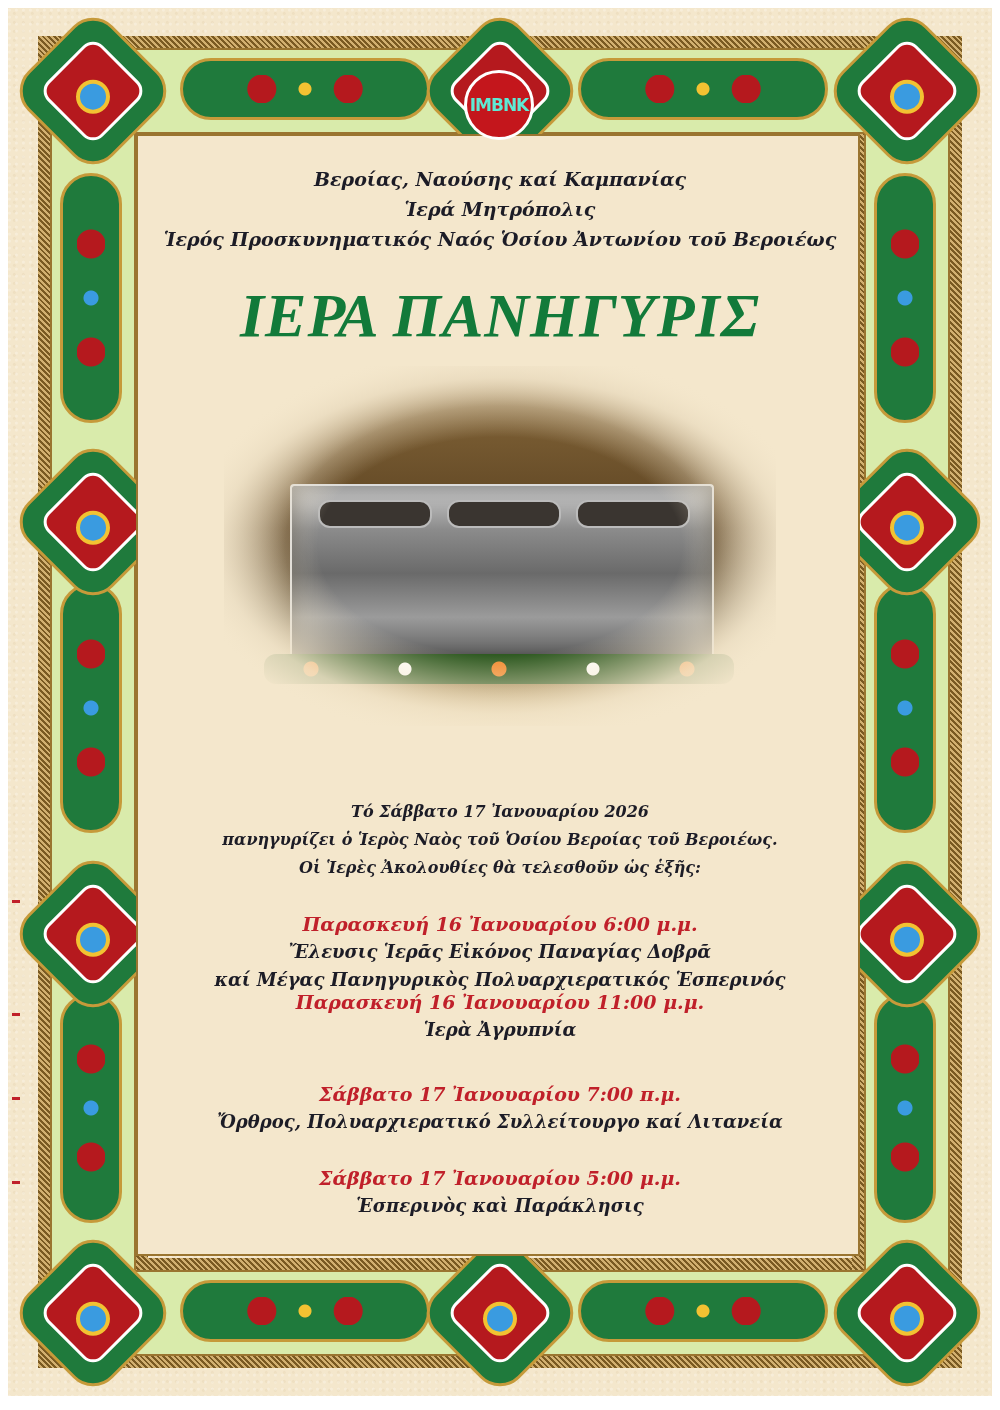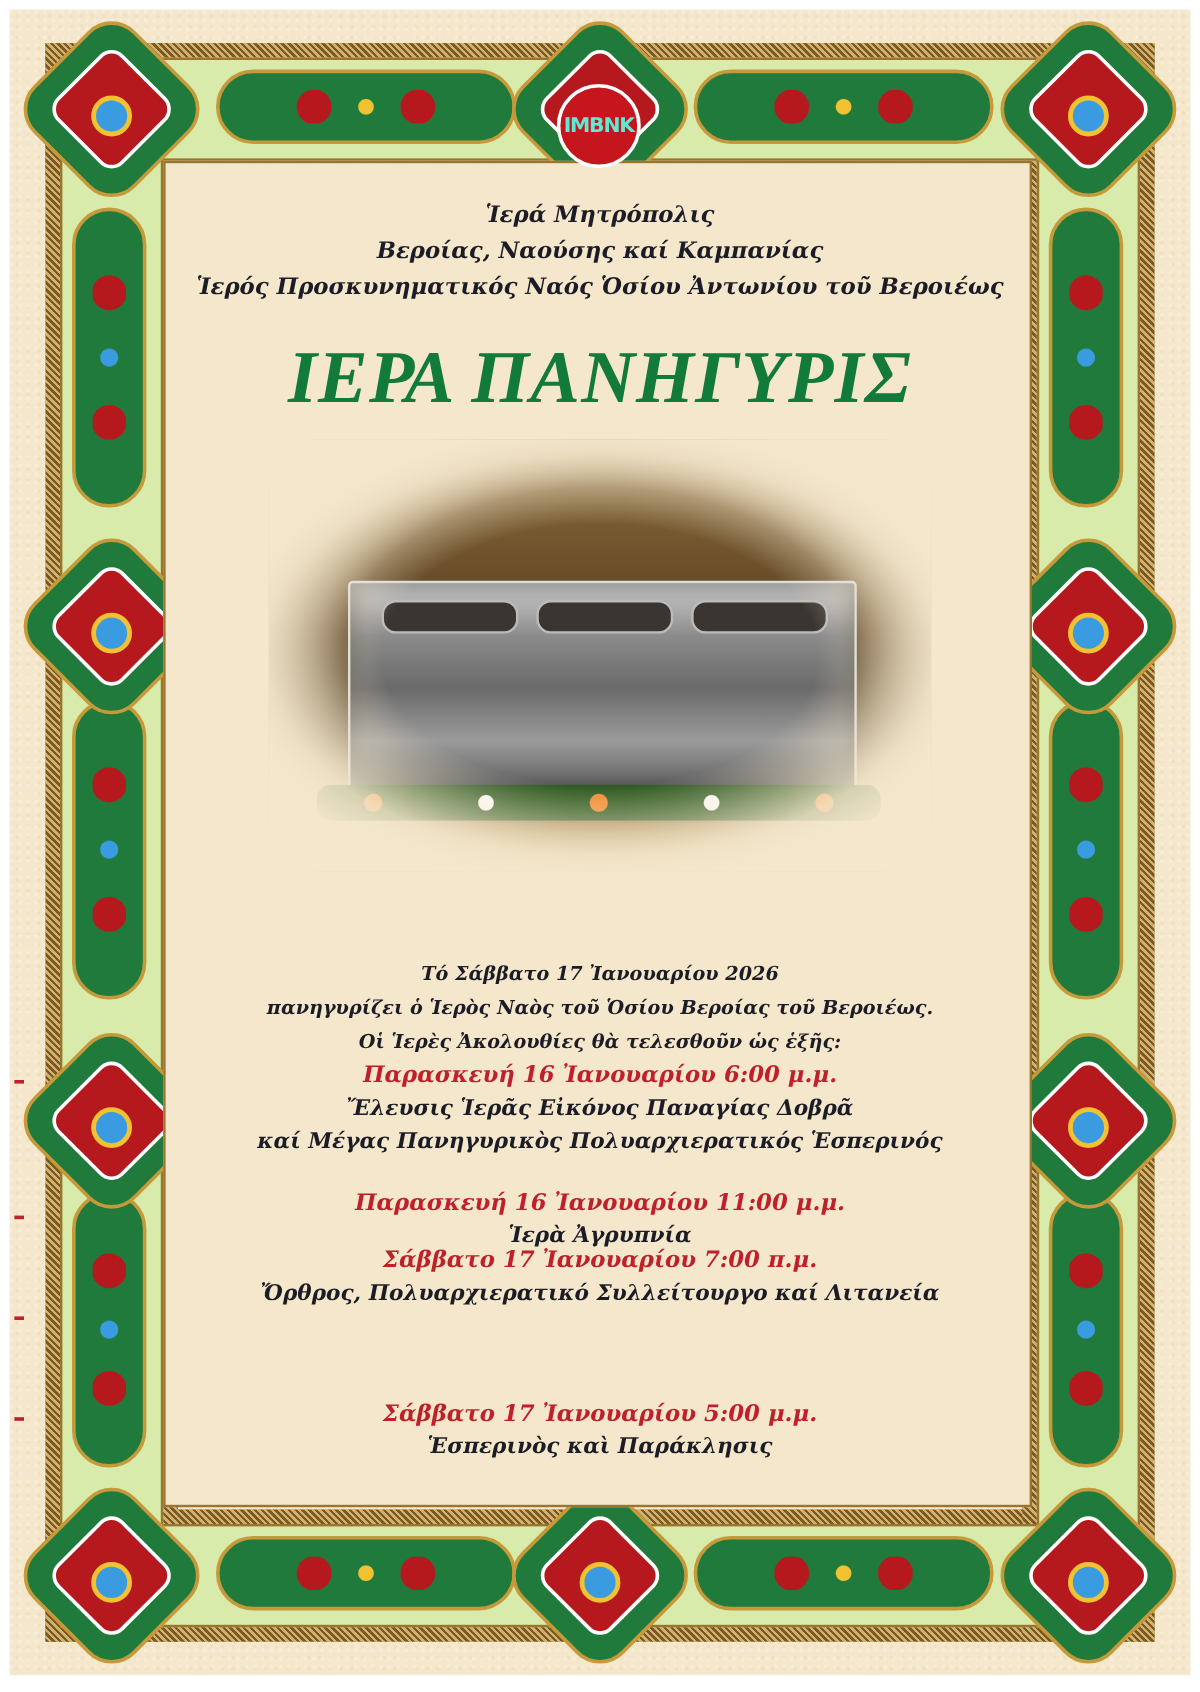--- a/index.html
+++ b/index.html
@@ -203,22 +203,22 @@
   <div class="medallion" style="left:839px;top:866px;"></div>
   <div class="medallion" style="left:432px;top:23px;"></div>
   <div class="medallion" style="left:432px;top:1245px;"></div>
 
   <div class="content-frame"></div>
 </div>
 
 <div class="logo">ΙΜΒΝΚ</div>
 
 <div class="text-block hdr" style="top:164px;">
+  <div>Βεροίας, Ναούσης καί Καμπανίας</div>
   <div>Ἱερά Μητρόπολις</div>
-  <div>Βεροίας, Ναούσης καί Καμπανίας</div>
   <div>Ἱερός Προσκυνηματικός Ναός Ὁσίου Ἀντωνίου τοῦ Βεροιέως</div>
 </div>
 
 <div class="title">ΙΕΡΑ ΠΑΝΗΓΥΡΙΣ</div>
 
 <div class="photo">
   <div class="reliquary">
     <div class="lid-window" style="left:26px;"></div>
     <div class="lid-window" style="left:155px;"></div>
     <div class="lid-window" style="left:284px;"></div>
@@ -226,30 +226,30 @@
   <div class="flowers"></div>
   <div class="vignette"></div>
 </div>
 
 <div class="text-block intro">
   <div>Τό Σάββατο 17 Ἰανουαρίου 2026</div>
   <div>πανηγυρίζει ὁ Ἱερὸς Ναὸς τοῦ Ὁσίου Βεροίας τοῦ Βεροιέως.</div>
   <div>Οἱ Ἱερὲς Ἀκολουθίες θὰ τελεσθοῦν ὡς ἑξῆς:</div>
 </div>
 
-<div class="event" style="top:882px;">
+<div class="event" style="top:910px;">
   <div class="when">Παρασκευή 16 Ἰανουαρίου 6:00 μ.μ.</div>
   <div class="what">Ἔλευσις Ἱερᾶς Εἰκόνος Παναγίας Δοβρᾶ</div>
   <div class="what">καί Μέγας Πανηγυρικὸς Πολυαρχιερατικός Ἑσπερινός</div>
 </div>
 <div class="event" style="top:988px;">
   <div class="when">Παρασκευή 16 Ἰανουαρίου 11:00 μ.μ.</div>
   <div class="what">Ἱερὰ Ἀγρυπνία</div>
 </div>
-<div class="event" style="top:1036px;font-style:italic;">
+<div class="event" style="top:1080px;font-style:italic;">
   <div class="when">Σάββατο 17 Ἰανουαρίου 7:00 π.μ.</div>
   <div class="what">Ὄρθρος, Πολυαρχιερατικό Συλλείτουργο καί Λιτανεία</div>
 </div>
 <div class="event" style="top:1164px;">
   <div class="when">Σάββατο 17 Ἰανουαρίου 5:00 μ.μ.</div>
   <div class="what">Ἑσπερινὸς καὶ Παράκλησις</div>
 </div>
 
 <div class="bullet" style="top:900px;"></div>
 <div class="bullet" style="top:1013px;"></div>

